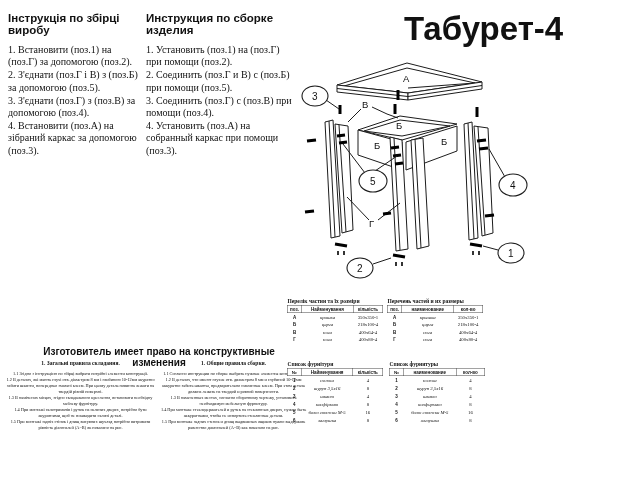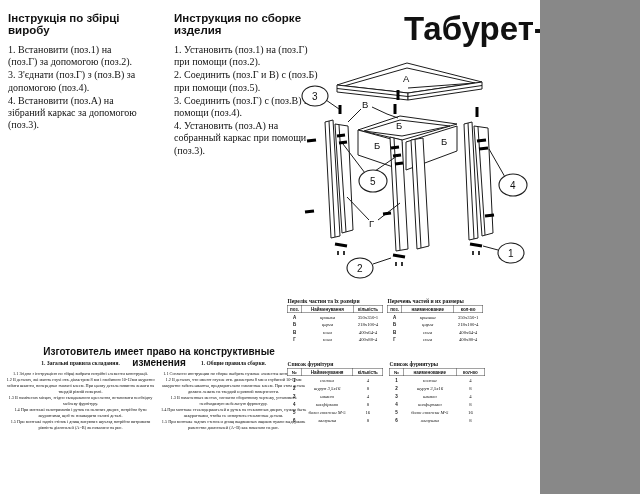--- a/index.html
+++ b/index.html
@@ -1,24 +1,24 @@
 <!DOCTYPE html>
 <html><head>
 <meta charset="utf-8">
 <style>
   html,body{margin:0;padding:0;background:#888;}
-  #page{position:relative;width:540px;height:494px;background:#ffffff;overflow:hidden;
+  #page{position:relative;width:640px;height:494px;background:#ffffff;overflow:hidden;
         font-family:"Liberation Serif",serif;color:#111;}
   
   .instr{position:absolute;top:12px;}
   .instr h2{font-family:"Liberation Sans",sans-serif;font-size:11.5px;font-weight:bold;margin:0 0 8px 0;}
   .instr ol{margin:0;padding:0;list-style:none;font-size:10px;line-height:1.22;}
   .instr li{margin:0 0 1px 0;}
   #instr-ua{left:8px;width:130px;}
-  #instr-ru{left:146px;width:146px;margin-left:28px;}
+  #instr-ru{left:146px;width:146px;}
   
   #doc-title{position:absolute;left:404px;top:10px;width:150px;text-align:center;
              font-family:Liberation Sans, sans-serif;font-size:33px;font-weight:bold;letter-spacing:0px;}
   
   #diagram{position:absolute;left:285px;top:52px;width:260px;height:245px;}
   #diagram svg{display:block;}
   .ln{stroke:#1c1c1c;stroke-width:1;fill:none;}
   .face{stroke:#1c1c1c;stroke-width:1;fill:#ffffff;}
   .dowel{stroke:#000;stroke-width:3;fill:none;}
   .nail{stroke:#000;stroke-width:1.6;fill:none;}
@@ -53,20 +53,21 @@
 </style>
 </head>
 <body>
 
 <div id="page">
 
   <div class="instr" id="instr-ua">
     <h2>Інструкція по збірці виробу</h2>
     <ol>
       <li>1. Встановити (поз.1) на (поз.Г) за допомогою (поз.2).</li>
+      <li>2. З'єднати (поз.Г і В) з (поз.Б) за допомогою (поз.5).</li>
       <li>3. З'єднати (поз.Г) з (поз.В) за допомогою (поз.4).</li>
       <li>4. Встановити (поз.А) на зібраний каркас за допомогою (поз.3).</li>
     </ol>
   </div>
 
   <div class="instr" id="instr-ru">
     <h2>Инструкция по сборке изделия</h2>
     <ol>
       <li>1. Установить (поз.1) на (поз.Г) при помощи (поз.2).</li>
       <li>2. Соединить  (поз.Г и В) с (поз.Б) при помощи (поз.5).</li>

